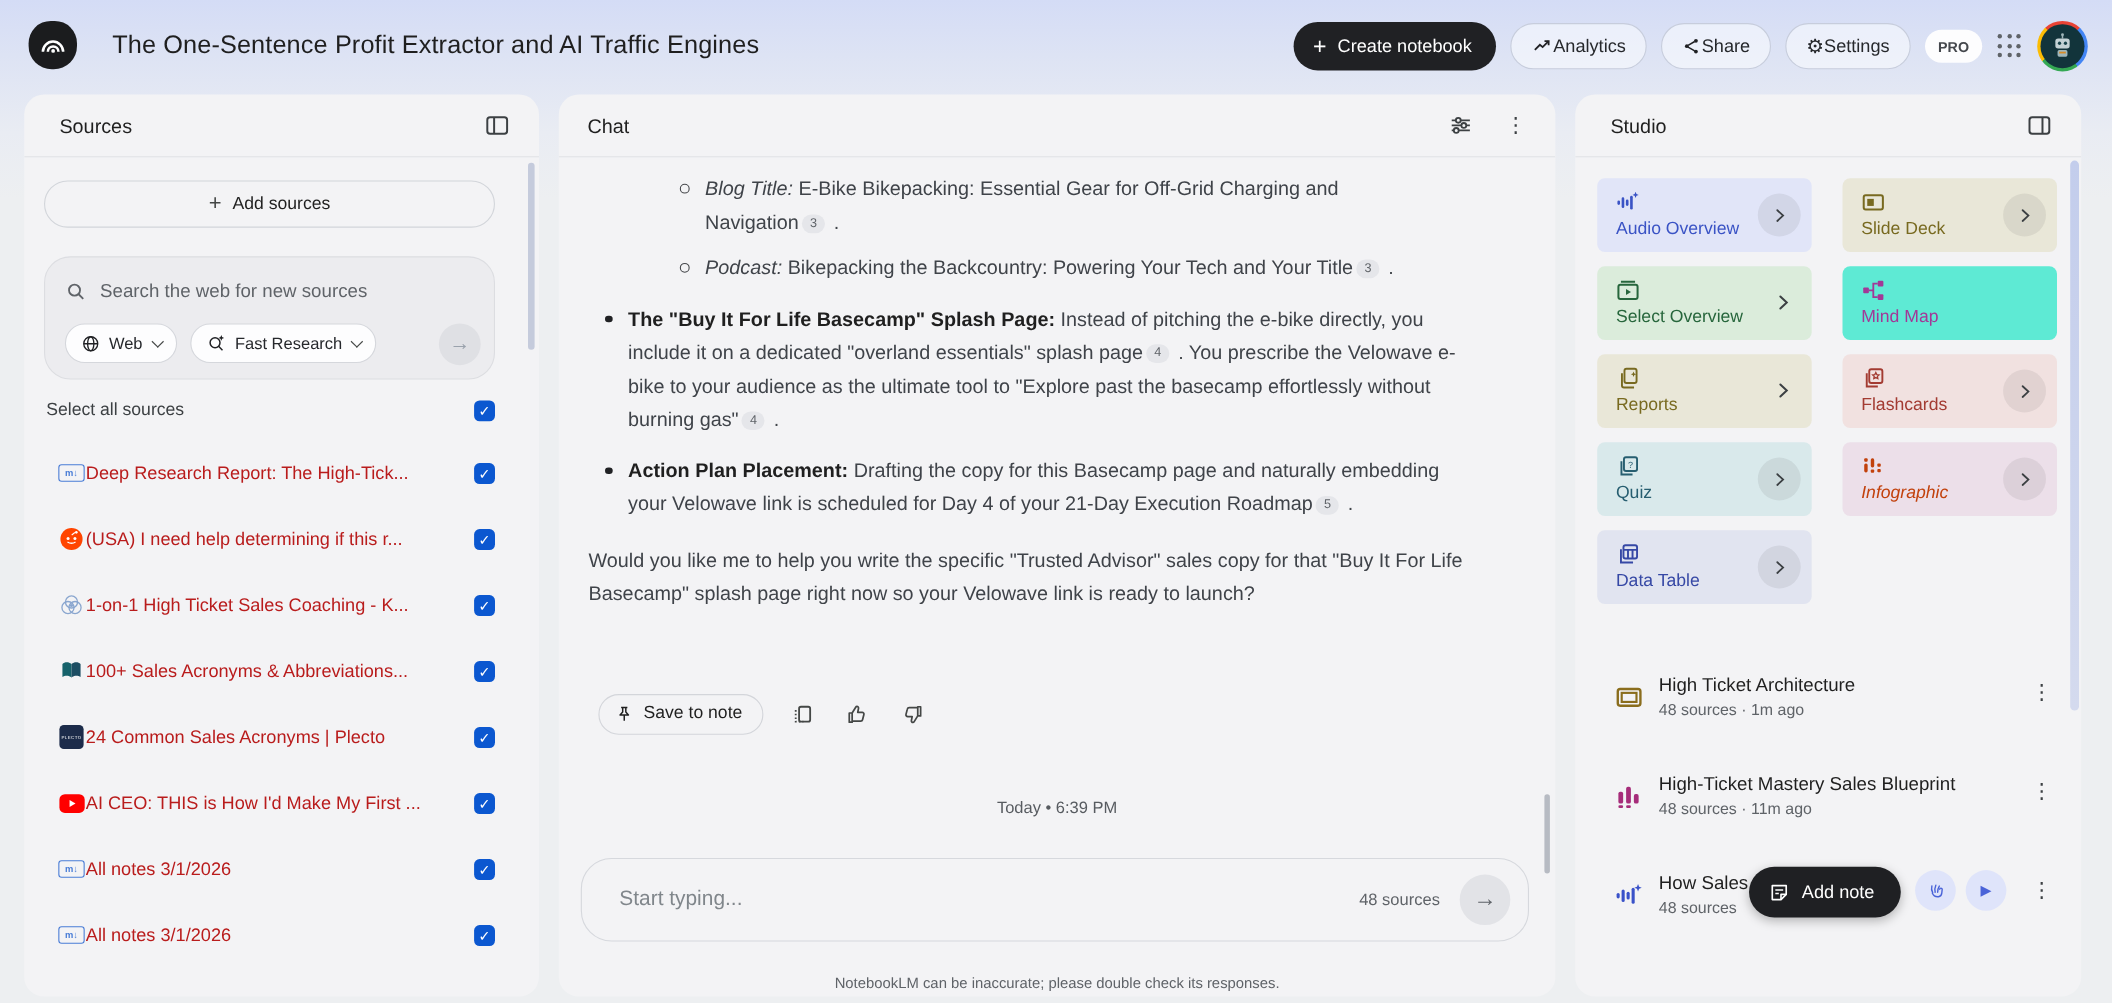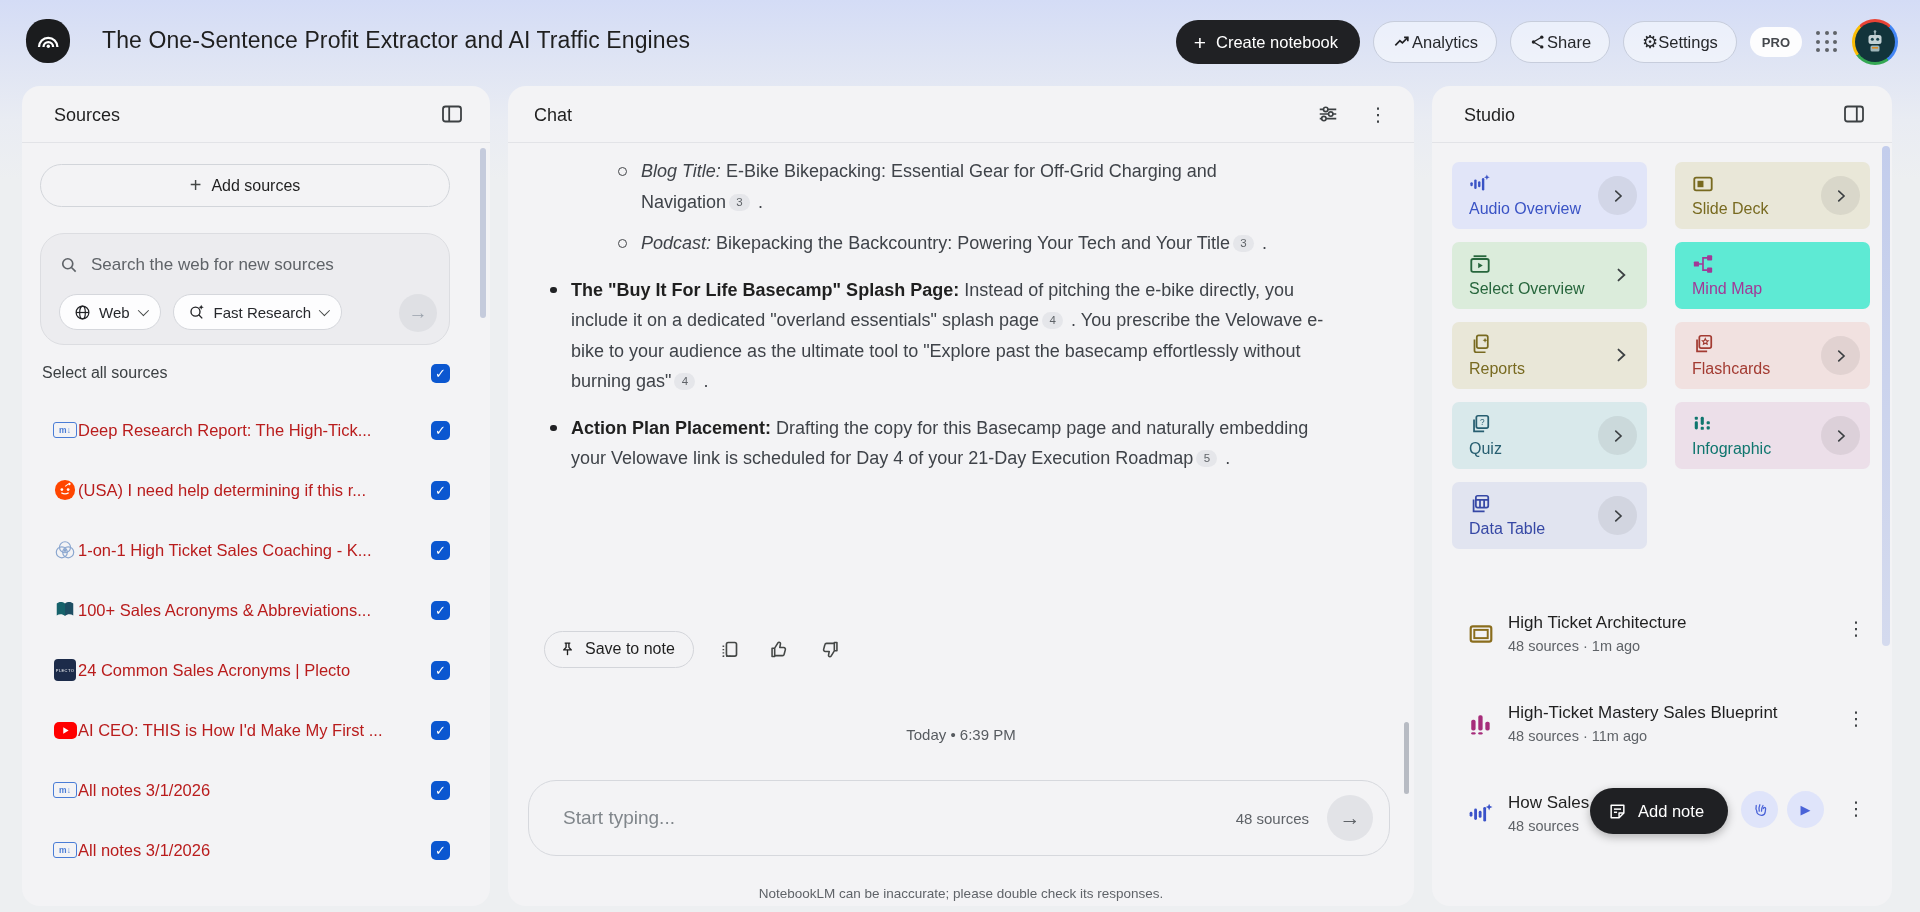--- a/index.html
+++ b/index.html
@@ -91,21 +91,21 @@
   .card .c-label { position:absolute; left:17px; bottom:11px; font-size:16px; font-weight:500; }
   .chev-circle { position:absolute; right:10px; top:14px; width:39px; height:39px; border-radius:50%; background:rgba(32,33,36,.08); display:flex; align-items:center; justify-content:center; color:#3c4043; }
   .chev-plain { position:absolute; right:16px; top:23px; width:20px; height:20px; color:#3c4043; }
   .card-audio { background:#e1e5f8; color:#3a53c5; }
   .card-slide { background:#e9e7d8; color:#786a20; }
   .card-video { background:#dbecdb; color:#27663c; }
   .card-mindmap { background:#5eead4; color:#a23897; }
   .card-reports { background:#e9e7d8; color:#786a20; }
   .card-flash { background:#f1e1e0; color:#a33b32; }
   .card-quiz { background:#d9e9eb; color:#275e70; }
-  .card-info { background:#ecdfe9; color:#0f766e; }
+  .card-info { background:#ecdfe9; color:#c2410c;font-style:italic; }
   .card-table { background:#e1e4f0; color:#3648a5; }
   .note-item { position:absolute; left:0; right:0; height:62px; }
   .note-icon { position:absolute; left:36px; top:8px; width:28px; height:28px; }
   .note-title { position:absolute; left:76px; top:0; font-size:17px; font-weight:500; color:#1f1f1f; white-space:nowrap; }
   .note-meta { position:absolute; left:76px; top:25px; font-size:14.5px; color:#5f6368; white-space:nowrap; }
   .note-kebab { position:absolute; right:24px; top:4px; width:24px; height:24px; text-align:center; cursor:pointer; }
   .round-act { position:absolute; top:-2px; width:37px; height:37px; border-radius:50%; background:#dfe4fa; display:flex; align-items:center; justify-content:center; color:#4a63d8; cursor:pointer; }
   .play-glyph { font-size:13px; color:#4a63d8; }
   .add-note { position:absolute; left:158px; top:702px; height:46px; border-radius:24px; background:#1f2023; color:#fff; display:flex; align-items:center; gap:11px; padding:0 24px 0 18px; font-size:16.5px; box-shadow:0 3px 10px rgba(0,0,0,.28); cursor:pointer; z-index:5; }
   .studio-scroll { right:2px; top:60px; width:8px; height:500px; background:linear-gradient(180deg,#c3cdec,#d4daee); }
@@ -368,20 +368,21 @@
       </div>
       <div class="sub-item">
         <span class="lbl-i">Podcast:</span><span> Bikepacking the Backcountry: Powering Your Tech and Your Title</span><span class="cite">3</span><span> .</span>
       </div>
       <div class="main-item" style="margin-top:16px">
         <span class="lbl-b">The "Buy It For Life Basecamp" Splash Page:</span><span> Instead of pitching the e-bike directly, you include it on a dedicated "overland essentials" splash page</span><span class="cite">4</span><span> . You prescribe the Velowave e-bike to your audience as the ultimate tool to "Explore past the basecamp effortlessly without burning gas"</span><span class="cite">4</span><span> .</span>
       </div>
       <div class="main-item">
         <span class="lbl-b">Action Plan Placement:</span><span> Drafting the copy for this Basecamp page and naturally embedding your Velowave link is scheduled for Day 4 of your 21-Day Execution Roadmap</span><span class="cite">5</span><span> .</span>
       </div>
+      <div class="closing">Would you like me to help you write the specific "Trusted Advisor" sales copy for that "Buy It For Life Basecamp" splash page right now so your Velowave link is ready to launch?</div>
     </div>
 
     <div class="chat-actions">
       <div class="save-note">
         <span>
           <svg width="17" height="17" viewBox="0 0 24 24" fill="none" stroke="#1f1f1f" stroke-width="1.9" stroke-linejoin="round">
               <path d="M8 3 h8 M10 3 v6 l-3.4 3.6 h10.8 L14 9 V3"></path>
               <line x1="12" y1="12.6" x2="12" y2="20"></line>
             </svg>
         </span>

